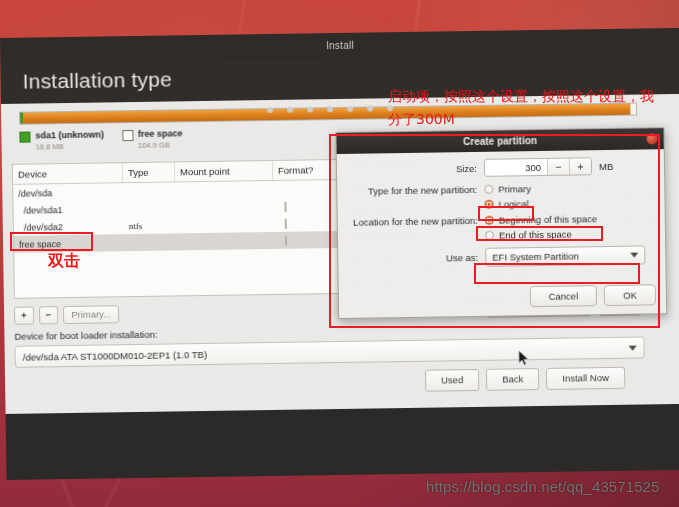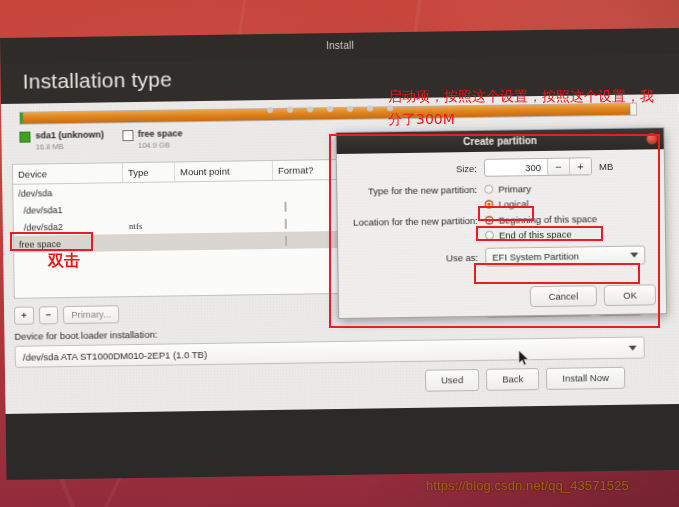--- a/index.html
+++ b/index.html
@@ -454,22 +454,22 @@
     left: 48px;
     top: 251px;
     font-size: 16px;
     font-weight: bold;
   }
 
   #watermark {
     position: absolute;
     left: 426px;
     top: 478px;
-    font-size: 13px;
-    color: #a16207;
+    font-size: 15px;
+    color: #737373;
     font-family: "Liberation Sans", sans-serif;
     letter-spacing: .1px;
     z-index: 60;
     text-shadow: 0 0 2px rgba(0,0,0,.5);
   }
 </style>
 </head>
 <body>
 
 <div id="photo-bg">

